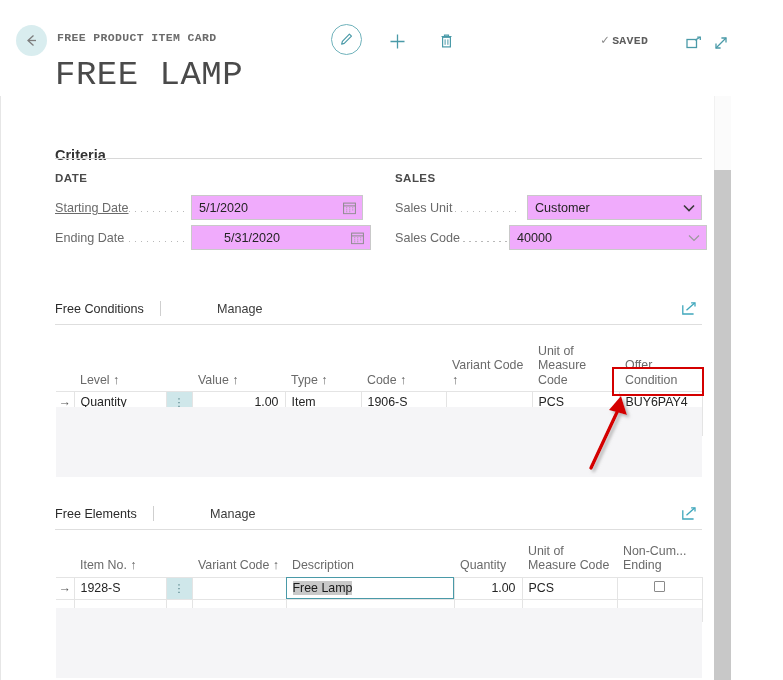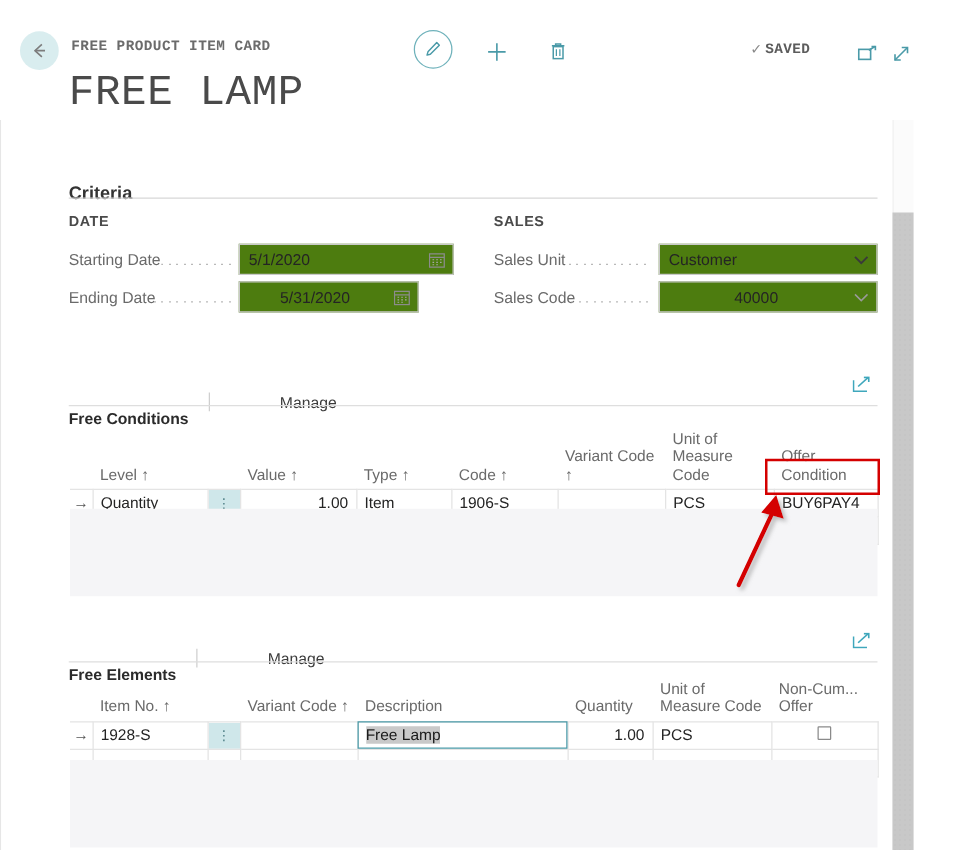--- a/index.html
+++ b/index.html
@@ -123,36 +123,36 @@
   .fld-label {
     position:absolute;
     font-size:12.6px; color:#6a6a6a; white-space:nowrap;
   }
   .leader {
     position:absolute; height:1px;
     background-image: repeating-linear-gradient(to right,#b9b9b9 0 1.5px, transparent 1.5px 6px);
   }
   .inp {
     position:absolute; height:25px;
-    border:1px solid #c9c9c9; background:#4d7c0f;
+    border:1px solid #c9c9c9; background:#f0abfc;
     font-size:12.6px; color:#242424;
     display:flex; align-items:center;
     padding-left:7px; padding-right:26px;
     cursor:text;
   }
   .inp .val { white-space:nowrap; overflow:hidden; }
   .inp-ico {
     position:absolute; right:6px; top:50%; transform:translateY(-50%);
     display:flex; align-items:center;
   }
   .sp-tabs {
     position:absolute; display:flex; align-items:center;
     font-size:12.6px;
   }
-  .sp-tab-active { font-weight:700; color:#2b2b2b; cursor:pointer;margin-top:27px; }
+  .sp-tab-active { font-weight:400; color:#2b2b2b; cursor:pointer; }
   .sp-divider { width:1px; height:15px; background:#cfcfcf; margin:0 16px; }
   .sp-tab { color:#3b3b3b; cursor:pointer;padding-left:40px; }
   .sp-expand { position:absolute; cursor:pointer; }
   .sp-rule { position:absolute; height:1px; background:#dedede; }
 
   table.grid {
     position:absolute;
     border-collapse:collapse;
     font-size:12.4px;
     table-layout:fixed;
@@ -260,36 +260,36 @@
   <div class="left-edge"></div>
 
   <div class="scrollarea">
 
     <div class="sec-head" style="left:54px; top:40px;margin-top:11px;">Criteria</div>
     <div class="sec-rule" style="left:54px; top:62px; width:647px;"></div>
 
     <div class="grp-label" style="left:54px; top:76px;">DATE</div>
     <div class="grp-label" style="left:394px; top:76px;">SALES</div>
 
-    <div class="fld-label" style="left:54px; top:105px;">Starting Date</div>
+    <div class="fld-label" style="left:54px; top:105px;text-decoration:underline;">Starting Date</div>
     <div class="leader" style="left:128px; top:115px; width:56px;"></div>
     <div class="inp" style="left:190px; top:99px; width:172px;">
       <span class="val">5/1/2020</span>
       <span class="inp-ico">
         <svg width="13" height="13" viewBox="0 0 13 13">
           <rect x="0.6" y="1.6" width="11.8" height="10.6" fill="none" stroke="#8c8c8c" stroke-width="1"></rect>
           <path d="M0.6 4.4 H12.4" stroke="#8c8c8c" stroke-width="1"></path>
           <path d="M3 6.3 h1.3 M6 6.3 h1.3 M9 6.3 h1.3 M3 8.4 h1.3 M6 8.4 h1.3 M9 8.4 h1.3 M3 10.3 h1.3 M6 10.3 h1.3" stroke="#a6a6a6" stroke-width="0.9"></path>
         </svg>
       </span>
     </div>
 
     <div class="fld-label" style="left:54px; top:135px;">Ending Date</div>
     <div class="leader" style="left:122px; top:145px; width:62px;"></div>
-    <div class="inp" style="left:190px; top:129px; width:144px;padding-left:32px;">
+    <div class="inp" style="left:190px; top:129px; width:180px;padding-left:32px;">
       <span class="val">5/31/2020</span>
       <span class="inp-ico">
         <svg width="13" height="13" viewBox="0 0 13 13">
           <rect x="0.6" y="1.6" width="11.8" height="10.6" fill="none" stroke="#8c8c8c" stroke-width="1"></rect>
           <path d="M0.6 4.4 H12.4" stroke="#8c8c8c" stroke-width="1"></path>
           <path d="M3 6.3 h1.3 M6 6.3 h1.3 M9 6.3 h1.3 M3 8.4 h1.3 M6 8.4 h1.3 M9 8.4 h1.3 M3 10.3 h1.3 M6 10.3 h1.3" stroke="#a6a6a6" stroke-width="0.9"></path>
         </svg>
       </span>
     </div>
 
@@ -299,21 +299,21 @@
       <span class="val">Customer</span>
       <span class="inp-ico">
         <svg width="12" height="9" viewBox="0 0 12 9">
           <path d="M1 2 L6 7 L11 2" fill="none" stroke="#3a3a3a" stroke-width="1.6"></path>
         </svg>
       </span>
     </div>
 
     <div class="fld-label" style="left:394px; top:135px;">Sales Code</div>
     <div class="leader" style="left:456px; top:145px; width:62px;"></div>
-    <div class="inp" style="left:526px; top:129px; width:175px;justify-content:center;">
+    <div class="inp" style="left:508px; top:129px; width:198px;">
       <span class="val">40000</span>
       <span class="inp-ico">
         <svg width="12" height="9" viewBox="0 0 12 9">
           <path d="M1 2 L6 7 L11 2" fill="none" stroke="#9a9a9a" stroke-width="1.2"></path>
         </svg>
       </span>
     </div>
 
     <div class="sp-tabs" style="left:54px; top:205px;">
       <span class="sp-tab-active">Free Conditions</span>
@@ -410,21 +410,21 @@
       </colgroup>
       <thead>
         <tr>
           <th></th>
           <th>Item No. ↑</th>
           <th></th>
           <th>Variant Code ↑</th>
           <th>Description</th>
           <th class="num">Quantity</th>
           <th>Unit of Measure Code</th>
-          <th>Non-Cum... Offer</th>
+          <th>Non-Cum... Ending</th>
         </tr>
       </thead>
       <tbody>
         <tr>
           <td class="arrowcell">→</td>
           <td>1928-S</td>
           <td class="dots-cell">
             <span class="dots">⋮</span>
           </td>
           <td></td>

